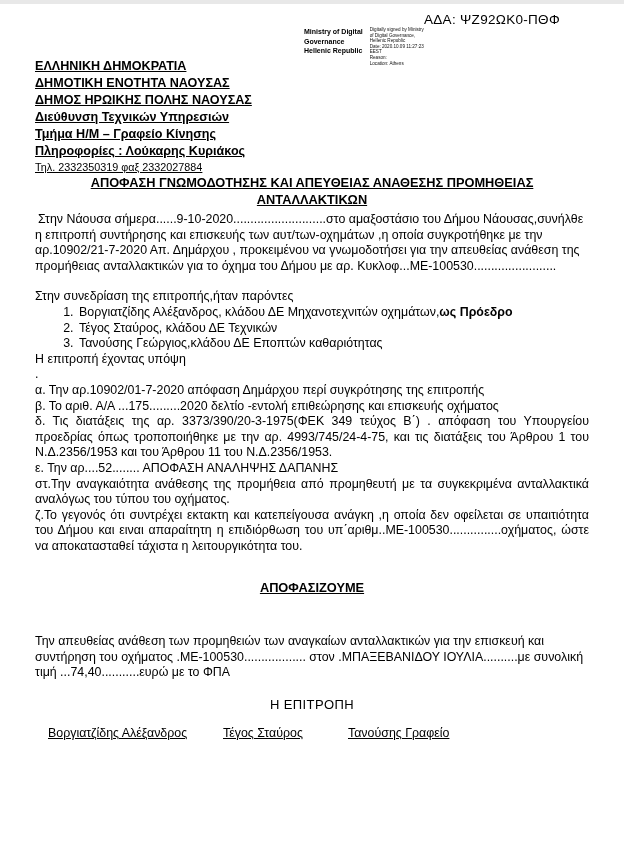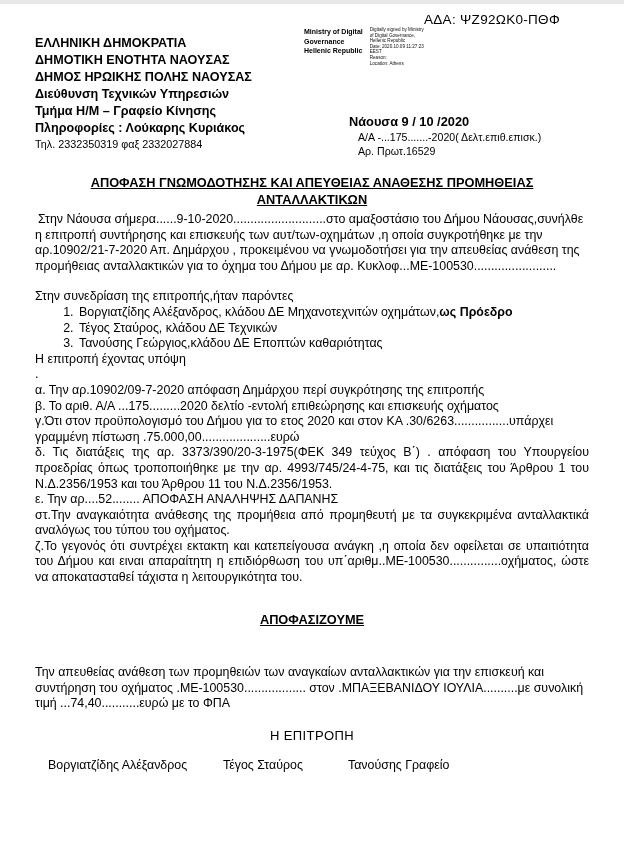--- a/index.html
+++ b/index.html
@@ -19,22 +19,22 @@
   }
   
   .stamp {
     position:absolute; top:23px; left:304px;
     display:flex; gap:7px; align-items:flex-start;
   }
   .stamp-authority { font-weight:bold; font-size:7px; line-height:9.5px; white-space:nowrap; }
   .stamp-sig { font-size:4.6px; line-height:5.6px; white-space:nowrap; color:#111; }
   
   .header-left {
-    position:absolute; top:31px; left:35px;
-    font-weight:bold; font-size:12.6px; line-height:17px;
+    position:absolute; top:54px; left:35px;
+    font-weight:bold; font-size:12.6px; line-height:17px;text-decoration:underline;
   }
   .header-left .phone {
     font-weight:normal; font-size:10.8px; line-height:15px;
   }
   
   .date-block { position:absolute; top:110px; left:349px; }
   .place-date { font-weight:bold; font-size:12.8px; line-height:16px; }
   .ref-line, .protocol { font-size:10.6px; line-height:14px; padding-left:9px; }
   
   .doc-title {
@@ -53,21 +53,21 @@
   ol.attendees li { padding-left:2px; }
   .justify { text-align:justify; }
   .decision-heading {
     margin-top:26px !important;
     text-align:center; font-weight:bold; font-size:12.8px;
   }
   .decision-heading span { text-decoration:underline; }
   .decision { margin-top:38px !important; }
   .committee-heading { margin-top:16px !important; text-align:center; font-size:13px; letter-spacing:0.4px; }
   .signatures { position:relative; height:20px; margin-top:14px; }
-  .signatures span { position:absolute; white-space:nowrap; }
+  .signatures span { position:absolute; white-space:nowrap;text-decoration:underline; }
   .sig-1 { left:13px; }
   .sig-2 { left:188px; }
   .sig-3 { left:313px; }
 </style>
 </head>
 <body>
 
 <div class="page">
 
   <div class="ada">ΑΔΑ: ΨΖ92ΩΚ0-ΠΘΦ</div>
@@ -92,48 +92,42 @@
   <div class="header-left">
     <div>ΕΛΛΗΝΙΚΗ   ΔΗΜΟΚΡΑΤΙΑ</div>
     <div>ΔΗΜΟΤΙΚΗ ΕΝΟΤΗΤΑ ΝΑΟΥΣΑΣ</div>
     <div>ΔΗΜΟΣ ΗΡΩΙΚΗΣ ΠΟΛΗΣ ΝΑΟΥΣΑΣ</div>
     <div>Διεύθυνση  Τεχνικών Υπηρεσιών</div>
     <div>Τμήμα Η/Μ – Γραφείο  Κίνησης</div>
     <div>Πληροφορίες : Λούκαρης Κυριάκος</div>
     <div class="phone">Τηλ. 2332350319 φαξ 2332027884</div>
   </div>
 
-  <div class="date-block">
-    <div class="place-date">Νάουσα  9  / 10  /2020</div>
-    <div class="ref-line">Α/Α -...175.......-2020( Δελτ.επιθ.επισκ.)</div>
-    <div class="protocol">Αρ. Πρωτ.16529</div>
-  </div>
 
   <div class="doc-title">
     <span>ΑΠΟΦΑΣΗ ΓΝΩΜΟΔΟΤΗΣΗΣ  ΚΑΙ ΑΠΕΥΘΕΙΑΣ ΑΝΑΘΕΣΗΣ  ΠΡΟΜΗΘΕΙΑΣ ΑΝΤΑΛΛΑΚΤΙΚΩΝ</span>
   </div>
 
   <div class="body-flow">
 
     <p class="intro">Στην Νάουσα σήμερα......9-10-2020...........................στο αμαξοστάσιο του Δήμου Νάουσας,συνήλθε η επιτροπή συντήρησης και επισκευής των αυτ/των-οχημάτων ,η οποία συγκροτήθηκε με την αρ.10902/21-7-2020 Απ. Δημάρχου , προκειμένου να γνωμοδοτήσει για την απευθείας ανάθεση της προμήθειας ανταλλακτικών για το όχημα του Δήμου με αρ. Κυκλοφ...ΜΕ-100530........................</p>
 
     <p>Στην συνεδρίαση της επιτροπής,ήταν παρόντες</p>
 
     <ol class="attendees">
       <li><span>Βοργιατζίδης Αλέξανδρος, κλάδου ΔΕ Μηχανοτεχνιτών  οχημάτων,</span><b>ως Πρόεδρο</b></li>
       <li><span>Τέγος Σταύρος, κλάδου  ΔΕ Τεχνικών</span><b></b></li>
       <li><span>Τανούσης Γεώργιος,κλάδου ΔΕ Εποπτών καθαριότητας</span><b></b></li>
     </ol>
 
     <p>Η επιτροπή έχοντας υπόψη</p>
     <p>.</p>
 
-    <p>α. Την  αρ.10902/09-7-2020 απόφαση Δημάρχου περί συγκρότησης της επιτροπής</p>
+    <p>α. Την  αρ.10902/01-7-2020 απόφαση Δημάρχου περί συγκρότησης της επιτροπής</p>
     <p>β. Το αριθ. Α/Α ...175.........2020 δελτίο -εντολή επιθεώρησης και επισκευής οχήματος</p>
-    <p>γ.Ότι στον προϋπολογισμό του Δήμου για το ετος 2020 και στον ΚΑ .30/6263................υπάρχει γραμμένη πίστωση .75.000,00....................ευρώ</p>
     <p class="justify">δ. Τις διατάξεις της αρ. 3373/390/20-3-1975(ΦΕΚ 349 τεύχος Β΄) . απόφαση του Υπουργείου προεδρίας όπως τροποποιήθηκε με την αρ. 4993/745/24-4-75, και τις διατάξεις του Άρθρου 1 του Ν.Δ.2356/1953 και του Άρθρου 11  του Ν.Δ.2356/1953.</p>
     <p>ε. Την αρ....52........ ΑΠΟΦΑΣΗ ΑΝΑΛΗΨΗΣ ΔΑΠΑΝΗΣ</p>
     <p class="justify">στ.Την αναγκαιότητα ανάθεσης της προμήθεια από προμηθευτή με τα συγκεκριμένα ανταλλακτικά αναλόγως του τύπου του οχήματος.</p>
     <p class="justify">ζ.Το γεγονός ότι συντρέχει εκτακτη και κατεπείγουσα ανάγκη ,η οποία δεν οφείλεται σε υπαιτιότητα του Δήμου και ειναι απαραίτητη η επιδιόρθωση του υπ΄αριθμ..ΜΕ-100530...............οχήματος, ώστε να αποκατασταθεί τάχιστα η λειτουργικότητα του.</p>
 
     <p class="decision-heading">
       <span>ΑΠΟΦΑΣΙΖΟΥΜΕ</span>
     </p>
 
     <p class="decision">Την απευθείας ανάθεση των προμηθειών των αναγκαίων ανταλλακτικών για την επισκευή και συντήρηση του οχήματος .ΜΕ-100530.................. στον .ΜΠΑΞΕΒΑΝΙΔΟΥ ΙΟΥΛΙΑ..........με συνολική τιμή ...74,40...........ευρώ με το ΦΠΑ</p>

